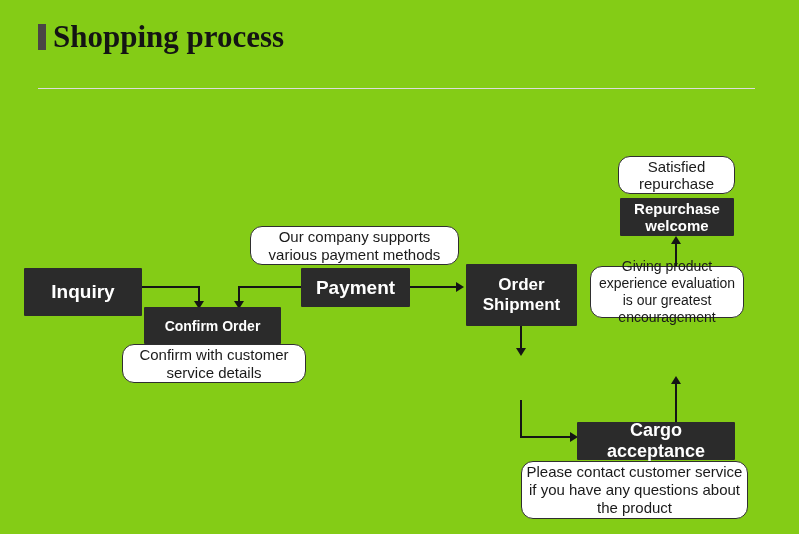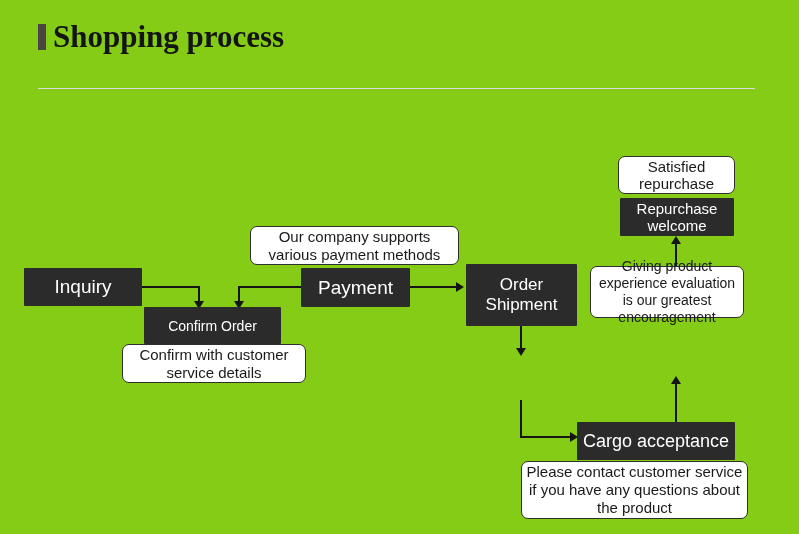--- a/index.html
+++ b/index.html
@@ -63,28 +63,28 @@
     display: block;
     width: 100%;
     padding: 0 4px;
     box-sizing: border-box;
   }
   
   .node.dark {
     background: #2b2b2b;
     color: #ffffff;
     border-radius: 1px;
-    font-weight: normal;
+    font-weight: bold;
   }
   
   .node.note {
     background: #ffffff;
     color: #1a1a1a;
     border: 1px solid #2f2f2f;
-    border-radius: 7px;
+    border-radius: 12px;
     font-weight: normal;
   }
 
   
   .conn {
     position: absolute;
     background: #151515;
   }
   .conn.h { height: 2px; }
   .conn.v { width: 2px; }
@@ -138,21 +138,21 @@
   <div class="conn v" style="left:520px; top:400px; height:38px;"></div>
   <div class="conn h" style="left:520px; top:436px; width:52px;"></div>
   <div class="arrowhead right" style="left:570px; top:432px;"></div>
 
   <div class="conn v" style="left:675px; top:382px; height:41px;"></div>
   <div class="arrowhead up" style="left:671px; top:376px;"></div>
 
   <div class="conn v" style="left:675px; top:243px; height:24px;"></div>
   <div class="arrowhead up" style="left:671px; top:236px;"></div>
 
-  <div class="node dark" style="left:24px; top:268px; width:118px; height:38px; font-size:19px;">
+  <div class="node dark" style="left:24px; top:268px; width:118px; height:48px; font-size:19px;">
     <span class="label">Inquiry</span>
   </div>
 
   <div class="node dark" style="left:144px; top:307px; width:137px; height:37px; font-size:14px;">
     <span class="label">Confirm Order</span>
   </div>
 
   <div class="node note" style="left:122px; top:344px; width:184px; height:39px; font-size:15px; line-height:18px;">
     <span class="label">Confirm with customer service details</span>
   </div>

